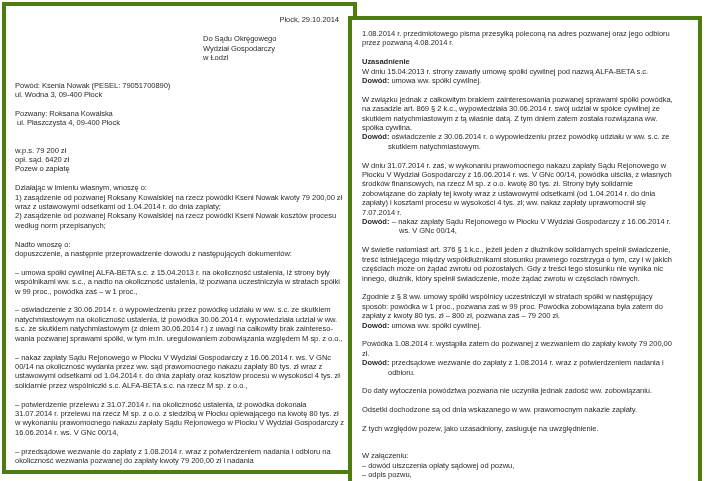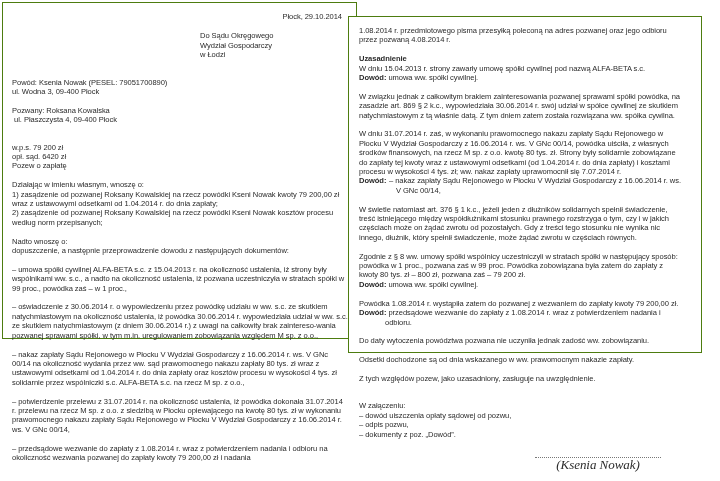--- a/index.html
+++ b/index.html
@@ -1,22 +1,22 @@
 <!DOCTYPE html>
 <html><head>
 <meta charset="utf-8">
 <style>
   html, body { margin: 0; padding: 0; }
   body {
     width: 720px; height: 481px; background: #ffffff; position: relative; overflow: hidden;
     font-family: "Liberation Sans", sans-serif; color: #2a2a2a;
   }
   .page {
-    position: absolute; top: 2px; height: 337px; background: #fff;
-    border: 1px solid #4d7c0f; box-sizing: border-box;
+    position: absolute; top: 2px; height: 472px; background: #fff;
+    border: 4px solid #4d7c0f; box-sizing: border-box;
     font-size: 7.55px; line-height: 9.4px; letter-spacing: -0.05px;
   }
   #page-left { left: 2px; width: 355px; padding: 9px 8px 0 9px; }
   #page-right { left: 348px; width: 354px; padding: 9px 20px 0 10px; margin-top: 14px; }
   .p { margin: 0 0 9.4px 0; }
   .date { text-align: right; margin: 0 0 10px 0; padding-right: 6px; }
   .court { margin-left: 188px; margin-bottom: 18px; }
   .b { font-weight: bold; }
   .dow { display: flex; }
   .dow .lbl { font-weight: bold; flex: 0 0 auto; }
@@ -69,20 +69,21 @@
   <div class="p">1.08.2014 r. przedmiotowego pisma przesyłką poleconą na adres pozwanej oraz jego odbioru przez pozwaną 4.08.2014 r.</div>
 
   <div class="p">
     <div class="b">Uzasadnienie</div>
     <div>W dniu 15.04.2013 r. strony zawarły umowę spółki cywilnej pod nazwą ALFA-BETA s.c.</div>
     <div><span class="b">Dowód:</span> <span>umowa ww. spółki cywilnej.</span></div>
   </div>
 
   <div class="p">
     <div>W związku jednak z całkowitym brakiem zainteresowania pozwanej sprawami spółki powódka, na zasadzie art. 869 § 2 k.c., wypowiedziała 30.06.2014 r. swój udział w spółce cywilnej ze skutkiem natychmiastowym z tą właśnie datą. Z tym dniem zatem została rozwiązana ww. spółka cywilna.</div>
+    <div class="dow-hang"><span class="b">Dowód:</span> <span>oświadczenie z 30.06.2014 r. o wypowiedzeniu przez powódkę udziału w ww. s.c. ze skutkiem natychmiastowym.</span></div>
   </div>
 
   <div class="p">
     <div>W dniu 31.07.2014 r. zaś, w wykonaniu prawomocnego nakazu zapłaty Sądu Rejonowego w Płocku V Wydział Gospodarczy z 16.06.2014 r. ws. V GNc 00/14, powódka uiściła, z własnych środków finansowych, na rzecz M sp. z o.o. kwotę 80 tys. zł. Strony były solidarnie zobowiązane do zapłaty tej kwoty wraz z ustawowymi odsetkami (od 1.04.2014 r. do dnia zapłaty) i kosztami procesu w wysokości 4 tys. zł; ww. nakaz zapłaty uprawomocnił się 7.07.2014 r.</div>
     <div class="dow">
       <span class="lbl" style="width:30px">Dowód:</span>
       <div class="txt">
         <div style="padding-left:7px;text-indent:-7px">– nakaz zapłaty Sądu Rejonowego w Płocku V Wydział Gospodarczy z 16.06.2014 r. ws. V GNc 00/14,</div>
       </div>
     </div>

